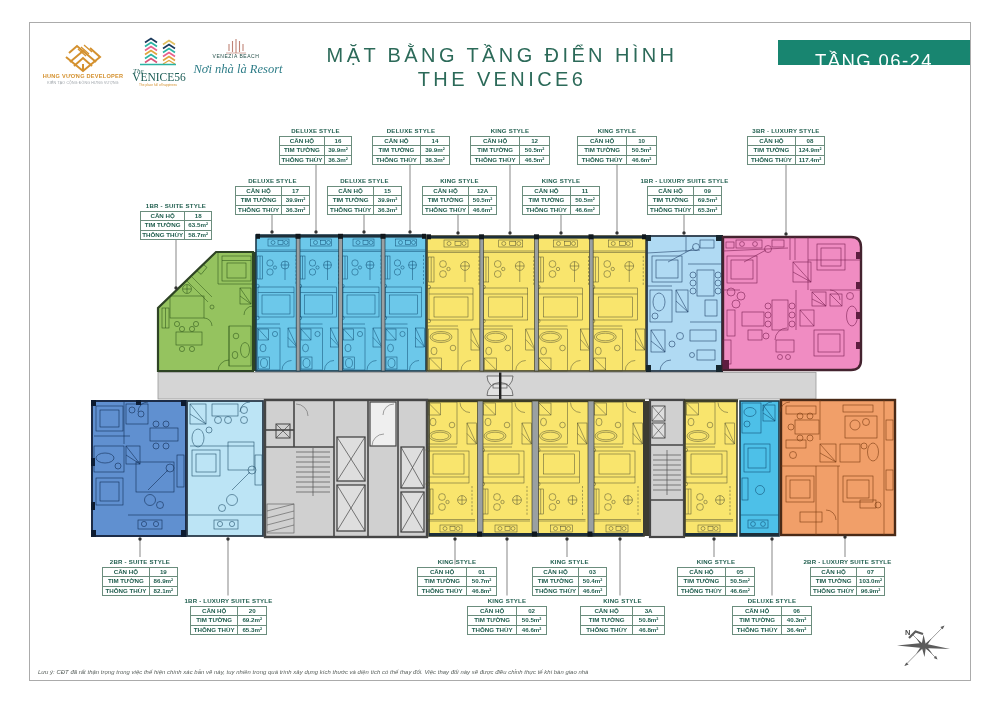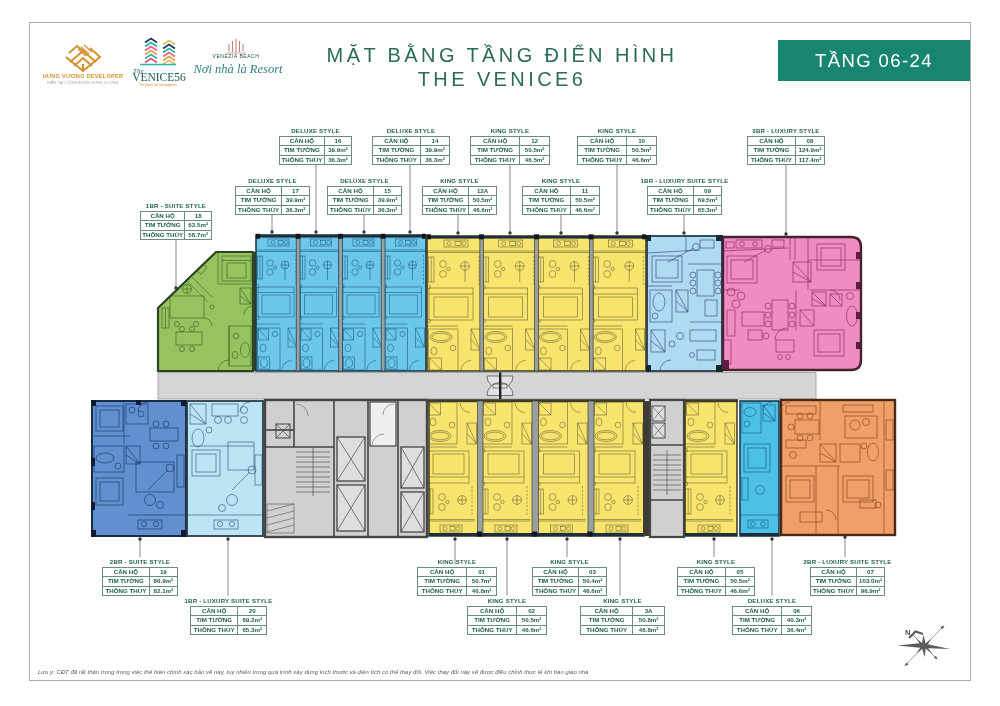--- a/index.html
+++ b/index.html
@@ -1,21 +1,21 @@
 <!DOCTYPE html>
 <html><head>
 <meta charset="utf-8">
 <style>
 html,body{margin:0;padding:0;background:#fff;font-family:"Liberation Sans",sans-serif;}
 #page{position:relative;width:1000px;height:706px;overflow:hidden;background:#fff;}
 .abs{position:absolute;}
 #frame{left:29px;top:22px;width:940px;height:657px;border:1px solid #ababab;}
 #title1{left:2px;top:44px;width:1000px;text-align:center;font-size:20px;letter-spacing:3.4px;color:#2c6a59;}
 #title2{left:2px;top:68px;width:1000px;text-align:center;font-size:20px;letter-spacing:3.4px;color:#2c6a59;}
-#badge{left:778px;top:40px;width:192px;height:41px;background:#188570;color:#fff;text-align:center;line-height:42.5px;font-size:18.5px;letter-spacing:1.4px;}
+#badge{left:778px;top:40px;width:192px;height:25px;background:#188570;color:#fff;text-align:center;line-height:42.5px;font-size:18.5px;letter-spacing:1.4px;}
 .ibox{position:absolute;color:#1d5c4c;}
 .ih{position:relative;left:50%;transform:translateX(-50%);width:max-content;font-size:6.1px;font-weight:bold;text-align:center;letter-spacing:.2px;white-space:nowrap;margin-bottom:1.6px;}
 .it{border-collapse:collapse;width:100%;background:#fff;table-layout:fixed;}
 .it td{border:0.9px solid #6b8d7d;font-size:6.2px;font-weight:bold;text-align:center;padding:0;height:8.4px;line-height:8.6px;white-space:nowrap;overflow:hidden;}
 .it td:first-child{width:61%;}
 #foot{left:38px;top:669px;width:700px;font-size:5.9px;font-style:italic;color:#555c58;letter-spacing:0.05px;}
 </style>
 </head>
 <body>
 <div id="page">

